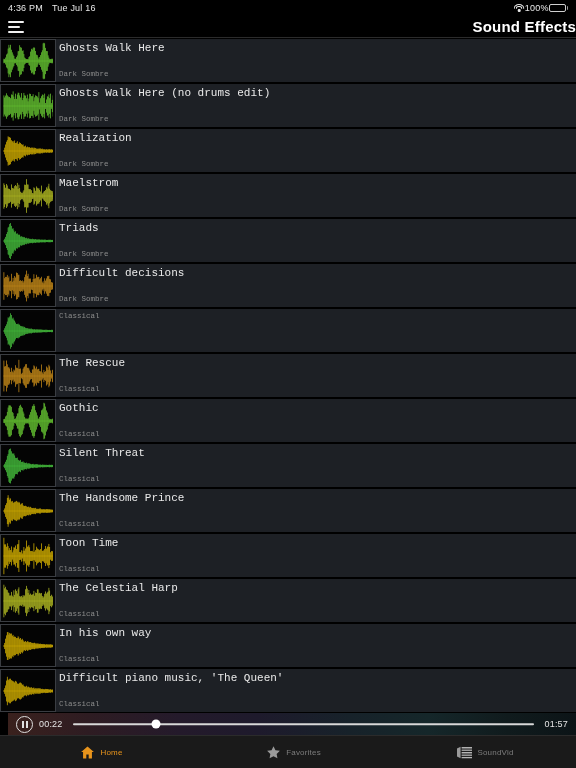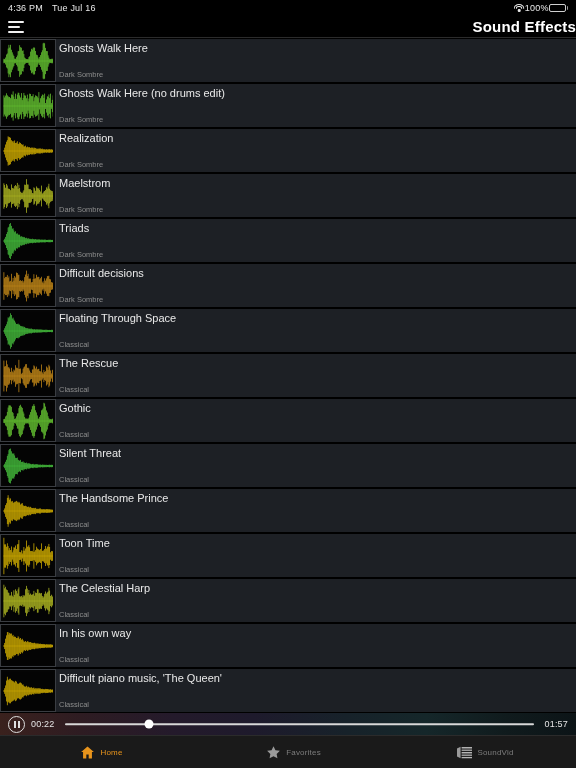--- a/index.html
+++ b/index.html
@@ -79,34 +79,34 @@
     width:56px; height:43px; flex:none;
     background:#050505;
     border:1px solid #3a3d42;
     display:flex; align-items:center; justify-content:center;
     overflow:hidden;
   }
   .thumb svg { display:block; }
   .row-text {
     flex:1; min-width:0; position:relative;
     padding:3px 8px 3px 3px;
-    display:flex; flex-direction:column; justify-content:space-between;
+    display:flex; flex-direction:column; justify-content:space-between;font-family:Liberation Mono, monospace;
   }
   .row-title {
     color:#e9e9e9; font-size:11px; line-height:13px;
     white-space:nowrap; overflow:hidden; text-overflow:ellipsis;
   }
   .row-sub {
     color:#8c8c8c; font-size:7.5px; line-height:9px;
     white-space:nowrap; overflow:hidden; text-overflow:ellipsis;
   }
 
   
   .player {
-    position:absolute; left:0; right:0; bottom:33px;
+    position:absolute; left:8px; right:0; bottom:33px;
     height:22px;
     background:linear-gradient(to right,
       #3a211d 0%, #2e1c22 14%, #241a2b 30%,
       #1e1a2c 44%, #17222a 60%, #15272a 74%, #101b1d 88%, #0c1417 100%);
     display:flex; align-items:center;
     padding:0 8px; gap:6px;text-align:center;
   }
   .playpause {
     width:17px; height:17px; flex:none;
     border:1.4px solid #e0e0e0; border-radius:50%;
@@ -673,21 +673,20 @@
             <rect x="45.60" y="18.05" width="0.62" height="1.90" fill="#55e84a"></rect>
             <rect x="46.43" y="17.91" width="0.62" height="2.19" fill="#55e84a"></rect>
             <rect x="47.27" y="18.05" width="0.62" height="1.91" fill="#55e84a"></rect>
             <rect x="48.10" y="17.78" width="0.62" height="2.44" fill="#55e84a"></rect>
             <rect x="48.93" y="17.84" width="0.62" height="2.31" fill="#55e84a"></rect>
             <rect x="49.77" y="17.85" width="0.62" height="2.30" fill="#55e84a"></rect>
             <rect x="0" y="18.75" width="50" height="0.5" fill="#55e84a" opacity="0.55"></rect>
           </svg>
         </div>
         <div class="row-text">
-          <div class="row-title">Floating Through Space</div>
           <div class="row-sub">Classical</div>
         </div>
       </div>
       <div class="row">
         <div class="thumb">
           <svg class="ico" width="50" height="38" viewBox="0 0 50 38">
             <rect width="50" height="38" fill="#040404"></rect>
             <rect x="0.60" y="3.57" width="0.62" height="30.87" fill="#f0a81e"></rect>
             <rect x="1.43" y="9.50" width="0.62" height="19.01" fill="#f0a81e"></rect>
             <rect x="2.27" y="9.09" width="0.62" height="19.83" fill="#f0a81e"></rect>

